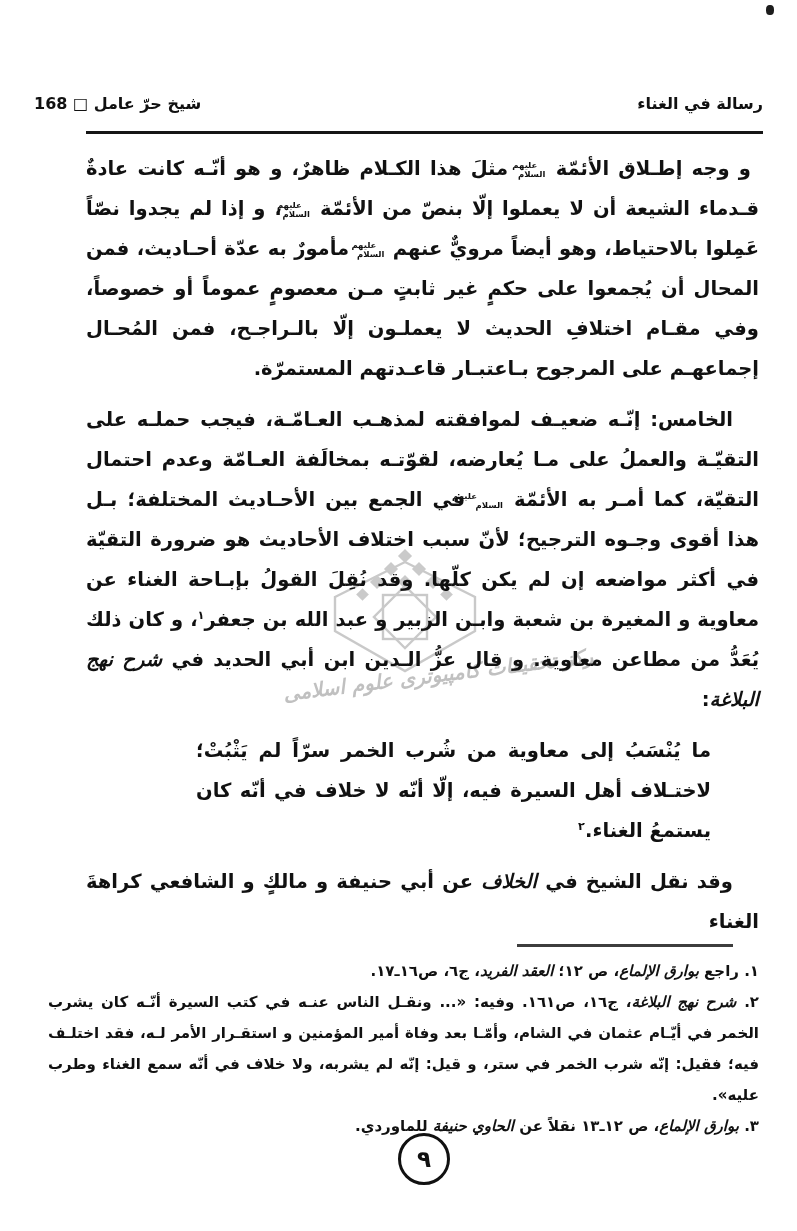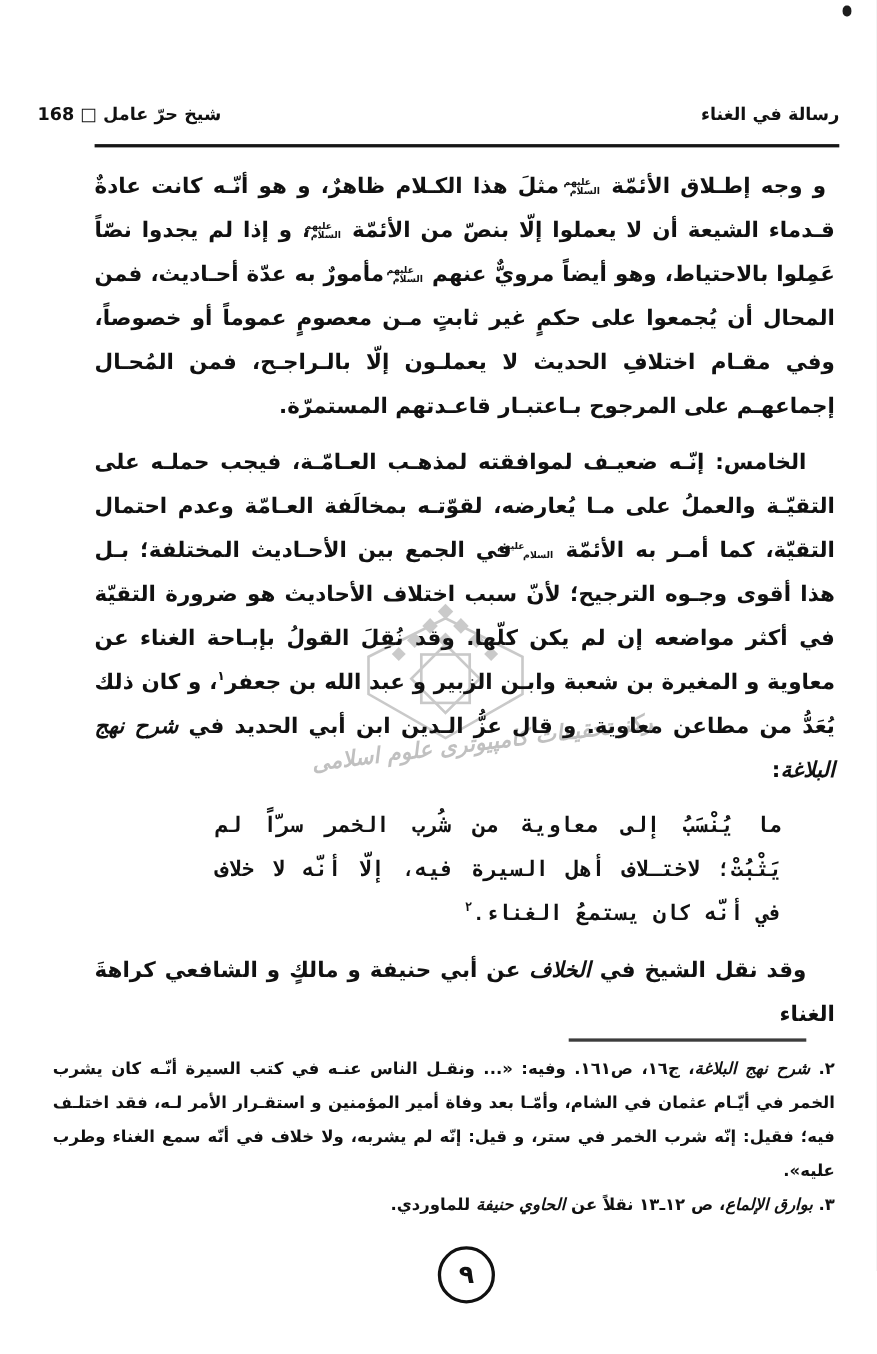--- a/index.html
+++ b/index.html
@@ -28,21 +28,20 @@
     position:absolute;top:149px;right:38px;left:86px;
     font-size:19.5px;font-weight:bold;line-height:40px;
     text-align:justify;z-index:2;
   }
   .body-text p{margin:0 0 11px 0;}
   .body-text p.ind{text-indent:26px;}
   .body-text p.ind-sm{text-indent:8px;}
   blockquote.quote{
     margin:2px 48px 11px 110px;
     text-align:justify;
-    font-family:Liberation Mono, monospace;
   }
   sup{font-size:58%;line-height:0;vertical-align:super;}
   i{font-style:italic;}
   .hon{
     display:inline-block;width:27px;min-width:27px;
     font-size:8.5px;line-height:0.95;text-align:center;
     vertical-align:middle;font-weight:bold;margin:0 1px;
     letter-spacing:0;white-space:normal;
   }
   
@@ -109,20 +108,21 @@
 
   <main class="body-text">
     <p class="ind-sm">و وجه إطـلاق الأئمّة <span class="hon">عليهم السلام</span> مثلَ هذا الكـلام ظاهرٌ، و هو أنّـه كانت عادةٌ قـدماء الشيعة أن لا يعملوا إلّا بنصّ من الأئمّة <span class="hon">عليهم السلام</span>، و إذا لم يجدوا نصّاً عَمِلوا بالاحتياط، وهو أيضاً مرويٌّ عنهم <span class="hon">عليهم السلام</span> مأمورٌ به عدّة أحـاديث، فمن المحال أن يُجمعوا على حكمٍ غير ثابتٍ مـن معصومٍ عموماً أو خصوصاً، وفي مقـام اختلافِ الحديث لا يعملـون إلّا بالـراجـح، فمن المُحـال إجماعهـم على المرجوح بـاعتبـار قاعـدتهم المستمرّة.</p>
     <p class="ind">الخامس: إنّـه ضعيـف لموافقته لمذهـب العـامّـة، فيجب حملـه على التقيّـة والعملُ على مـا يُعارضه، لقوّتـه بمخالَفة العـامّة وعدم احتمال التقيّة، كما أمـر به الأئمّة <span class="hon">عليهم السلام</span> في الجمع بين الأحـاديث المختلفة؛ بـل هذا أقوى وجـوه الترجيح؛ لأنّ سبب اختلاف الأحاديث هو ضرورة التقيّة في أكثر مواضعه إن لم يكن كلّها. وقد نُقِلَ القولُ بإبـاحة الغناء عن معاوية و المغيرة بن شعبة وابـن الزبير و عبد الله بن جعفر<sup>١</sup>، و كان ذلك يُعَدُّ من مطاعن معاوية. و قال عزُّ الـدين ابن أبي الحديد في <i>شرح نهج البلاغة</i>:</p>
     <blockquote class="quote">ما يُنْسَبُ إلى معاوية من شُرب الخمر سرّاً لم يَثْبُتْ؛ لاختـلاف أهل السيرة فيه، إلّا أنّه لا خلاف في أنّه كان يستمعُ الغناء.<sup>٢</sup></blockquote>
     <p class="ind">وقد نقل الشيخ في <i>الخلاف</i> عن أبي حنيفة و مالكٍ و الشافعي كراهةَ الغناء</p>
   </main>
 
   <div class="fn-rule"></div>
   <section class="footnotes">
+    <p>١. راجع <i>بوارق الإلماع</i>، ص ١٢؛ <i>العقد الفريد</i>، ج٦، ص١٦ـ١٧.</p>
     <p>٢. <i>شرح نهج البلاغة</i>، ج١٦، ص١٦١. وفيه: «... ونقـل الناس عنـه في كتب السيرة أنّـه كان يشرب الخمر في أيّـام عثمان في الشام، وأمّـا بعد وفاة أمير المؤمنين و استقـرار الأمر لـه، فقد اختلـف فيه؛ فقيل: إنّه شرب الخمر في ستر، و قيل: إنّه لم يشربه، ولا خلاف في أنّه سمع الغناء وطرب عليه».</p>
     <p>٣. <i>بوارق الإلماع</i>، ص ١٢ـ١٣ نقلاً عن <i>الحاوي حنيفة</i> للماوردي.</p>
   </section>
 
   <div class="page-number-circle">
     <span>٩</span>
   </div>
 
   <div class="speck"></div>
 </div>

